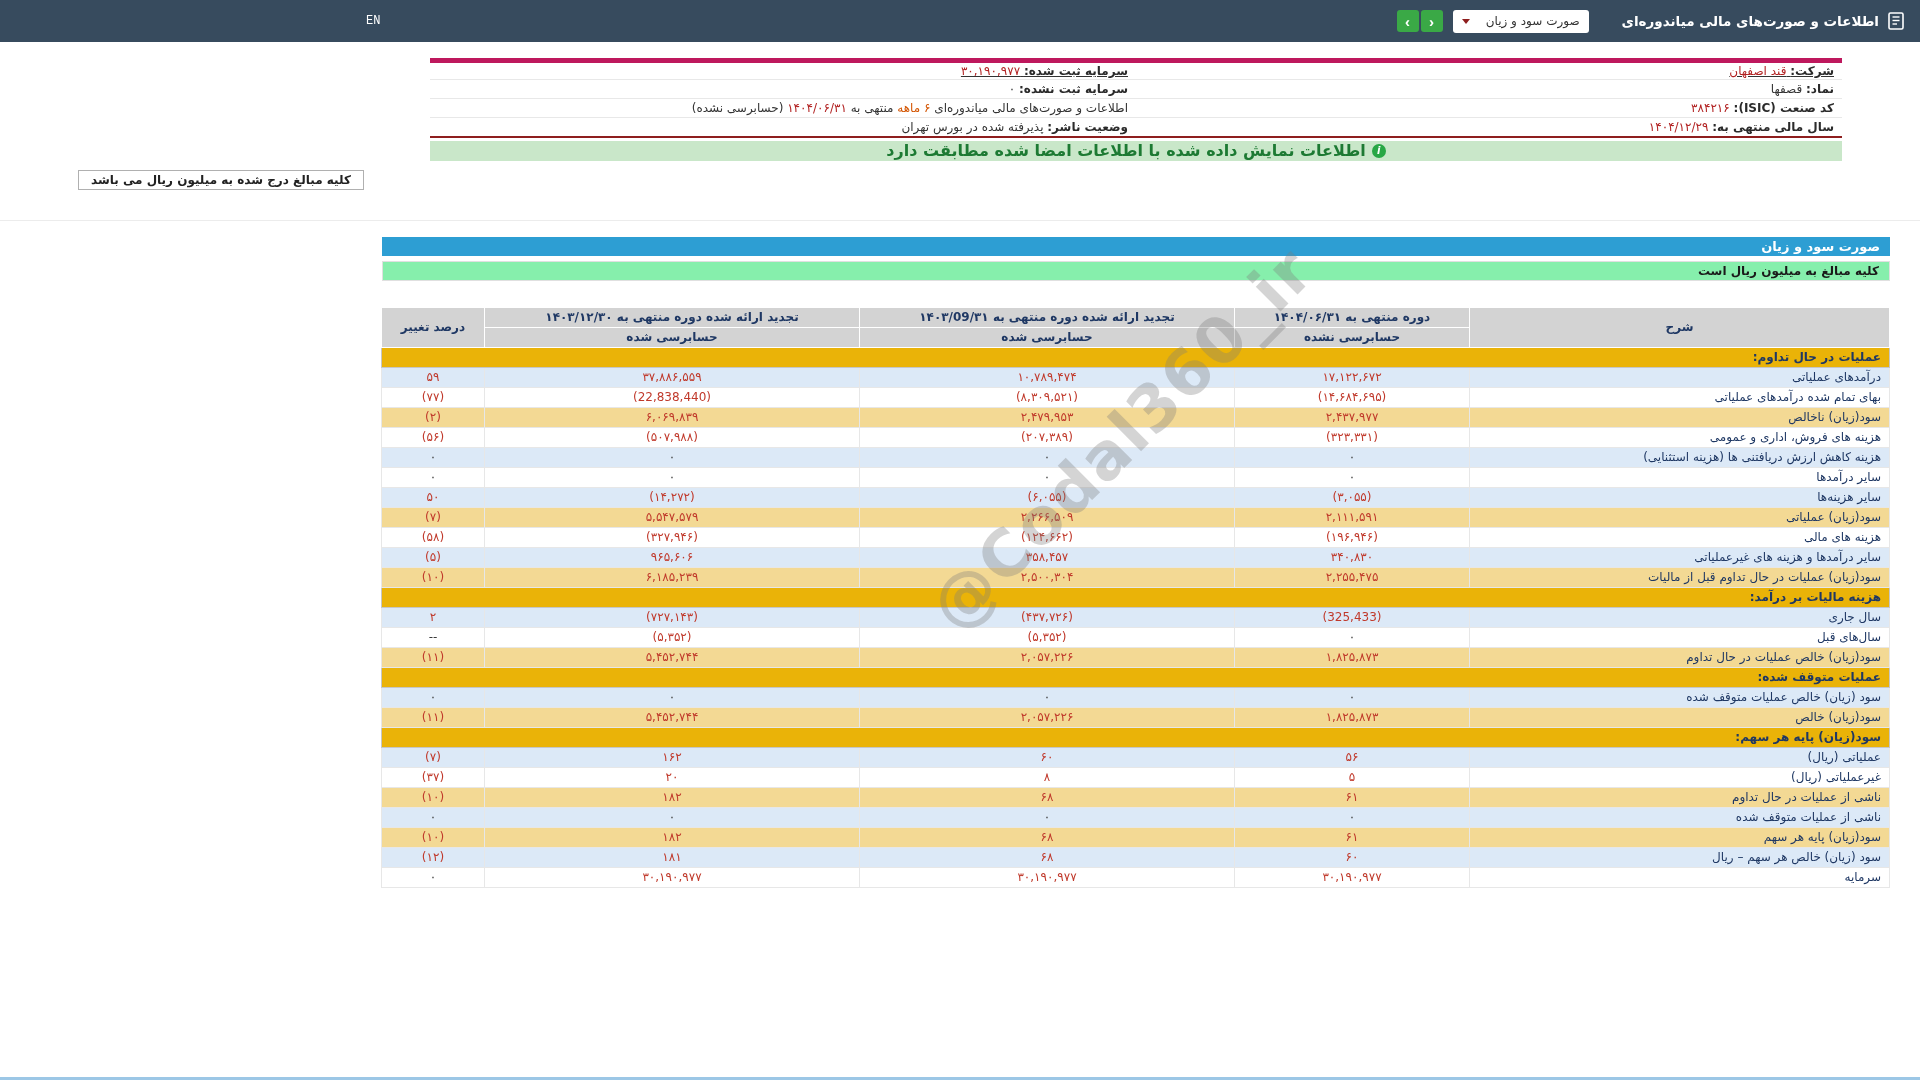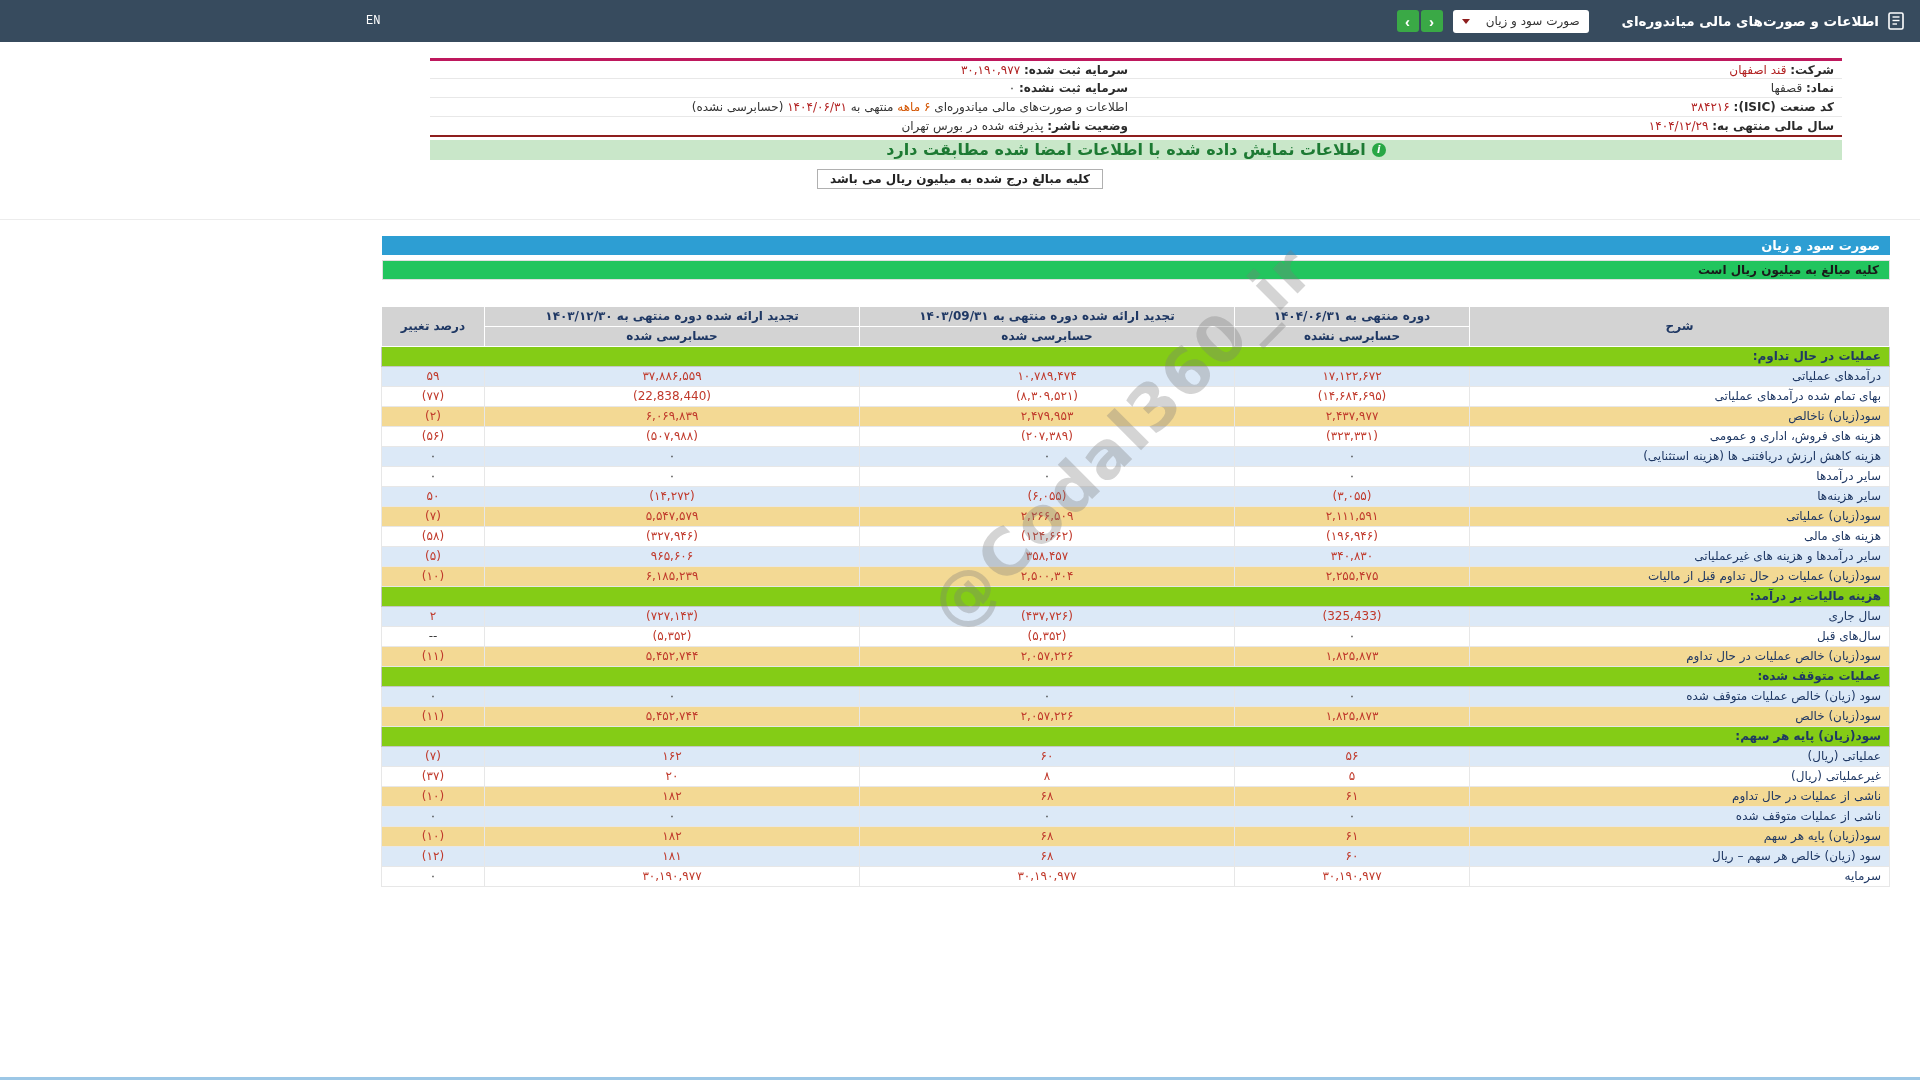--- a/index.html
+++ b/index.html
@@ -16,53 +16,53 @@
   .tb-select-label { font-size:12px; color:#333333; white-space:nowrap; }
   .caret-down { width:0; height:0; border-left:4px solid transparent; border-right:4px solid transparent; border-top:5px solid #8e1e1e; }
   .tb-nav { display:flex; gap:2px; margin-right:3px; }
   .nav-btn { width:22px; height:22px; background:#3aa946; border:none; border-radius:3px; color:#ffffff; font-size:15px; font-weight:bold; cursor:pointer; display:flex; align-items:center; justify-content:center; line-height:1; }
   .tb-lang { color:#ffffff; font-size:12px; cursor:pointer; text-decoration:none;font-family:Liberation Mono, monospace; }
 
   
   .info-wrap { width:1412px; margin:16px 78px 0; }
   .info-table { width:100%; border-collapse:collapse; font-size:12px; }
   .info-table td { width:50%; height:19px; padding:1px 8px; border-bottom:1px solid #e8e8e8; text-align:right; color:#333333; vertical-align:middle; }
-  .info-table tr:first-child td { border-top:3px solid #be185d; }
+  .info-table tr:first-child td { border-top:5px solid #be185d;text-decoration:underline; }
   .lbl { font-weight:bold; color:#2b2b2b; }
   .val-red { color:#b22222; }
   .val-orange { color:#d35400; }
   .val-dark { color:#333333; }
   tr.red-border td { border-top:1px solid #8e1e1e; border-bottom:2px solid #8e1e1e; }
 
   
   .banner { width:1412px; margin:3px 78px 0; background:#c9e7c9; height:20px; display:flex; align-items:center; justify-content:center; gap:6px; }
   .banner-text { color:#1d7a33; font-weight:bold; font-size:16px; }
   .info-icon { width:14px; height:14px; border-radius:50%; background:#28a745; color:#ffffff; font-size:10px; font-weight:bold; font-style:italic; display:inline-flex; align-items:center; justify-content:center; flex:0 0 auto; }
 
   
-  .unit-note-row { margin:8px 78px 0; text-align:center; }
+  .unit-note-row { margin:8px 78px 0; text-align:left; }
   .unit-note { display:inline-block; border:1px solid #b0b0b0; background:#ffffff; font-size:12px; font-weight:bold; color:#222222; padding:2px 12px; }
 
   .page-divider { margin-top:30px; width:1920px; border-top:1px solid #ececec; }
 
   
   .stmt-wrap { width:1508px; margin:16px 30px 0; }
   .stmt-title { background:#2d9ed3; color:#ffffff; font-weight:bold; font-size:13px; height:19px; line-height:19px; padding:0 10px; }
-  .stmt-subtitle { margin-top:5px; border:1px solid #e0e0e0; font-size:12px; font-weight:bold; color:#1a1a1a; height:20px; line-height:18px; padding:0 10px; background:#22c55e; }
+  .stmt-subtitle { margin-top:5px; border:1px solid #e0e0e0; font-size:12px; font-weight:bold; color:#1a1a1a; height:20px; line-height:18px; padding:0 10px; background:#86efac; }
 
   .table-holder { position:relative; margin-top:26px; }
   .watermark { position:absolute; left:440px; top:95px; width:600px; text-align:center; transform:rotate(-45deg); font-size:64px; font-weight:bold; color:rgba(125,125,125,0.33); pointer-events:none; z-index:5; direction:ltr; letter-spacing:2px; white-space:nowrap; }
 
   .stmt-table { width:100%; border-collapse:collapse; table-layout:fixed; border:1px solid #cfcfcf; }
   .stmt-table th { background:#d3d3d3; color:#1f3864; font-weight:bold; font-size:12px; text-align:center; border:1px solid #ffffff; height:20px; padding:1px 4px; overflow:hidden; }
   .stmt-table td { font-size:12px; height:20px; padding:1px 8px; border:1px solid #e7e7e7; vertical-align:middle; overflow:hidden; white-space:nowrap; }
   td.c-label { text-align:right; color:#1f3864; }
   td.c-val { text-align:center; color:#c0392b; direction:ltr; }
   td.zero { color:#3a3a3a; }
-  tr.row-section td { background:#84cc16; color:#1f3864; font-weight:bold; text-align:right; border-color:#c6c6c6; }
+  tr.row-section td { background:#eab308; color:#1f3864; font-weight:bold; text-align:right; border-color:#c6c6c6; }
   tr.row-blue td { background:#dce9f7; }
   tr.row-white td { background:#ffffff; }
   tr.row-yellow td { background:#f3d994; }
 
   .bottom-strip { position:absolute; left:0; bottom:0; width:1920px; height:3px; background:#9cc7e6; }
 </style>
 </head>
 <body>
 
 <div class="topbar">

